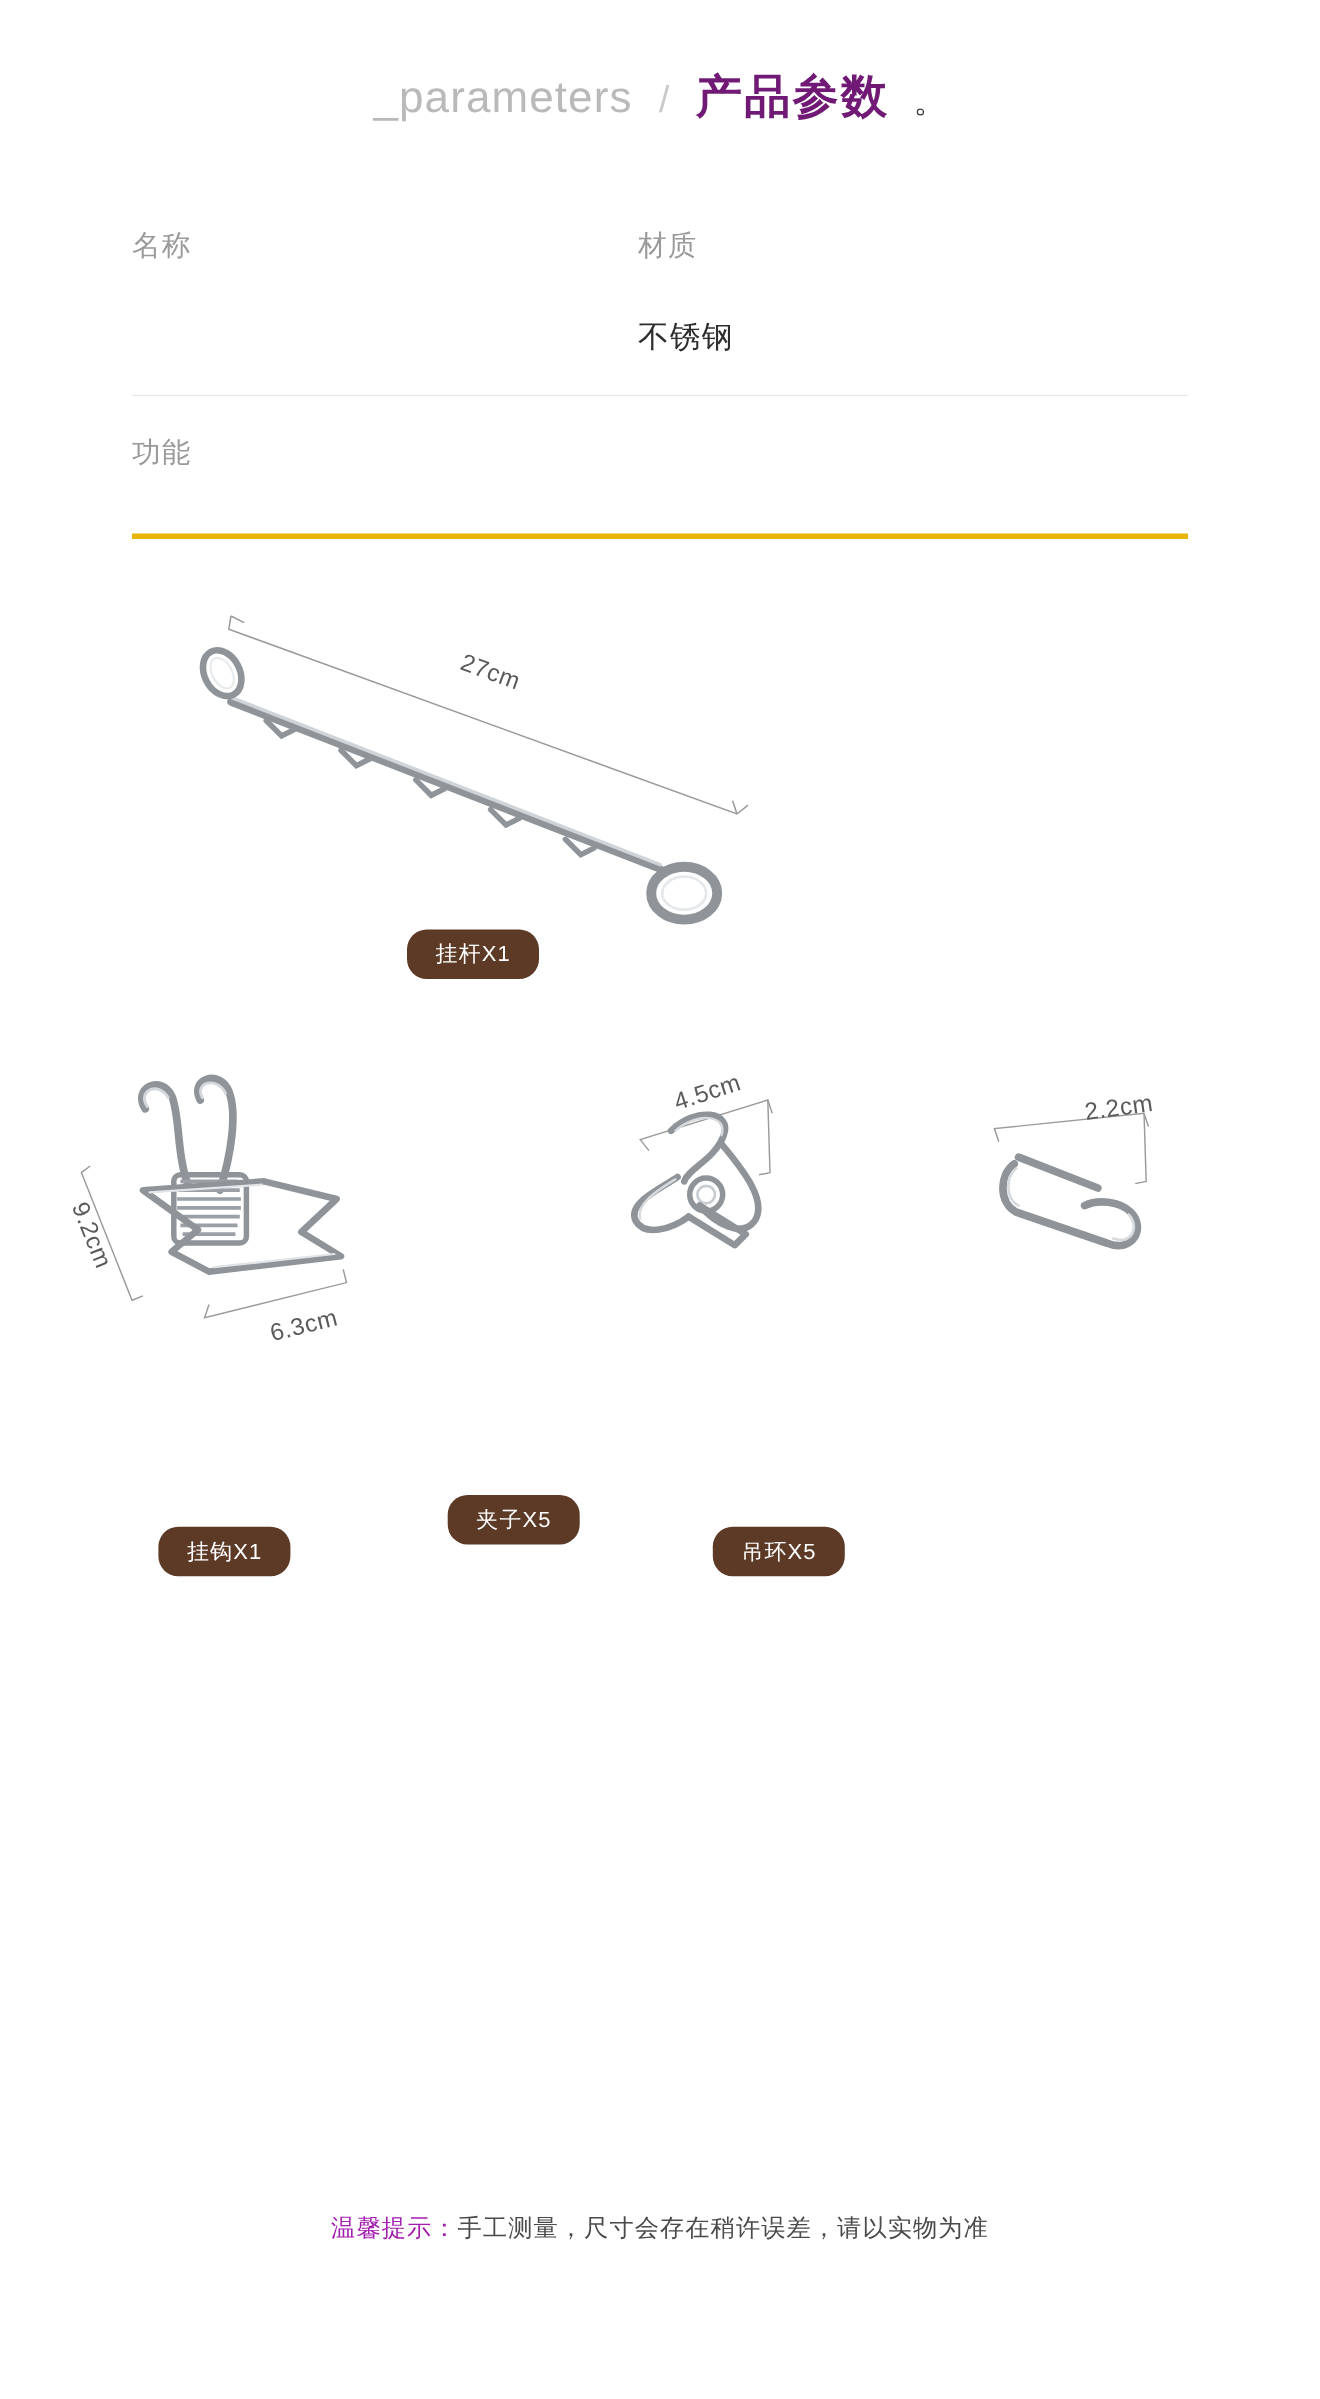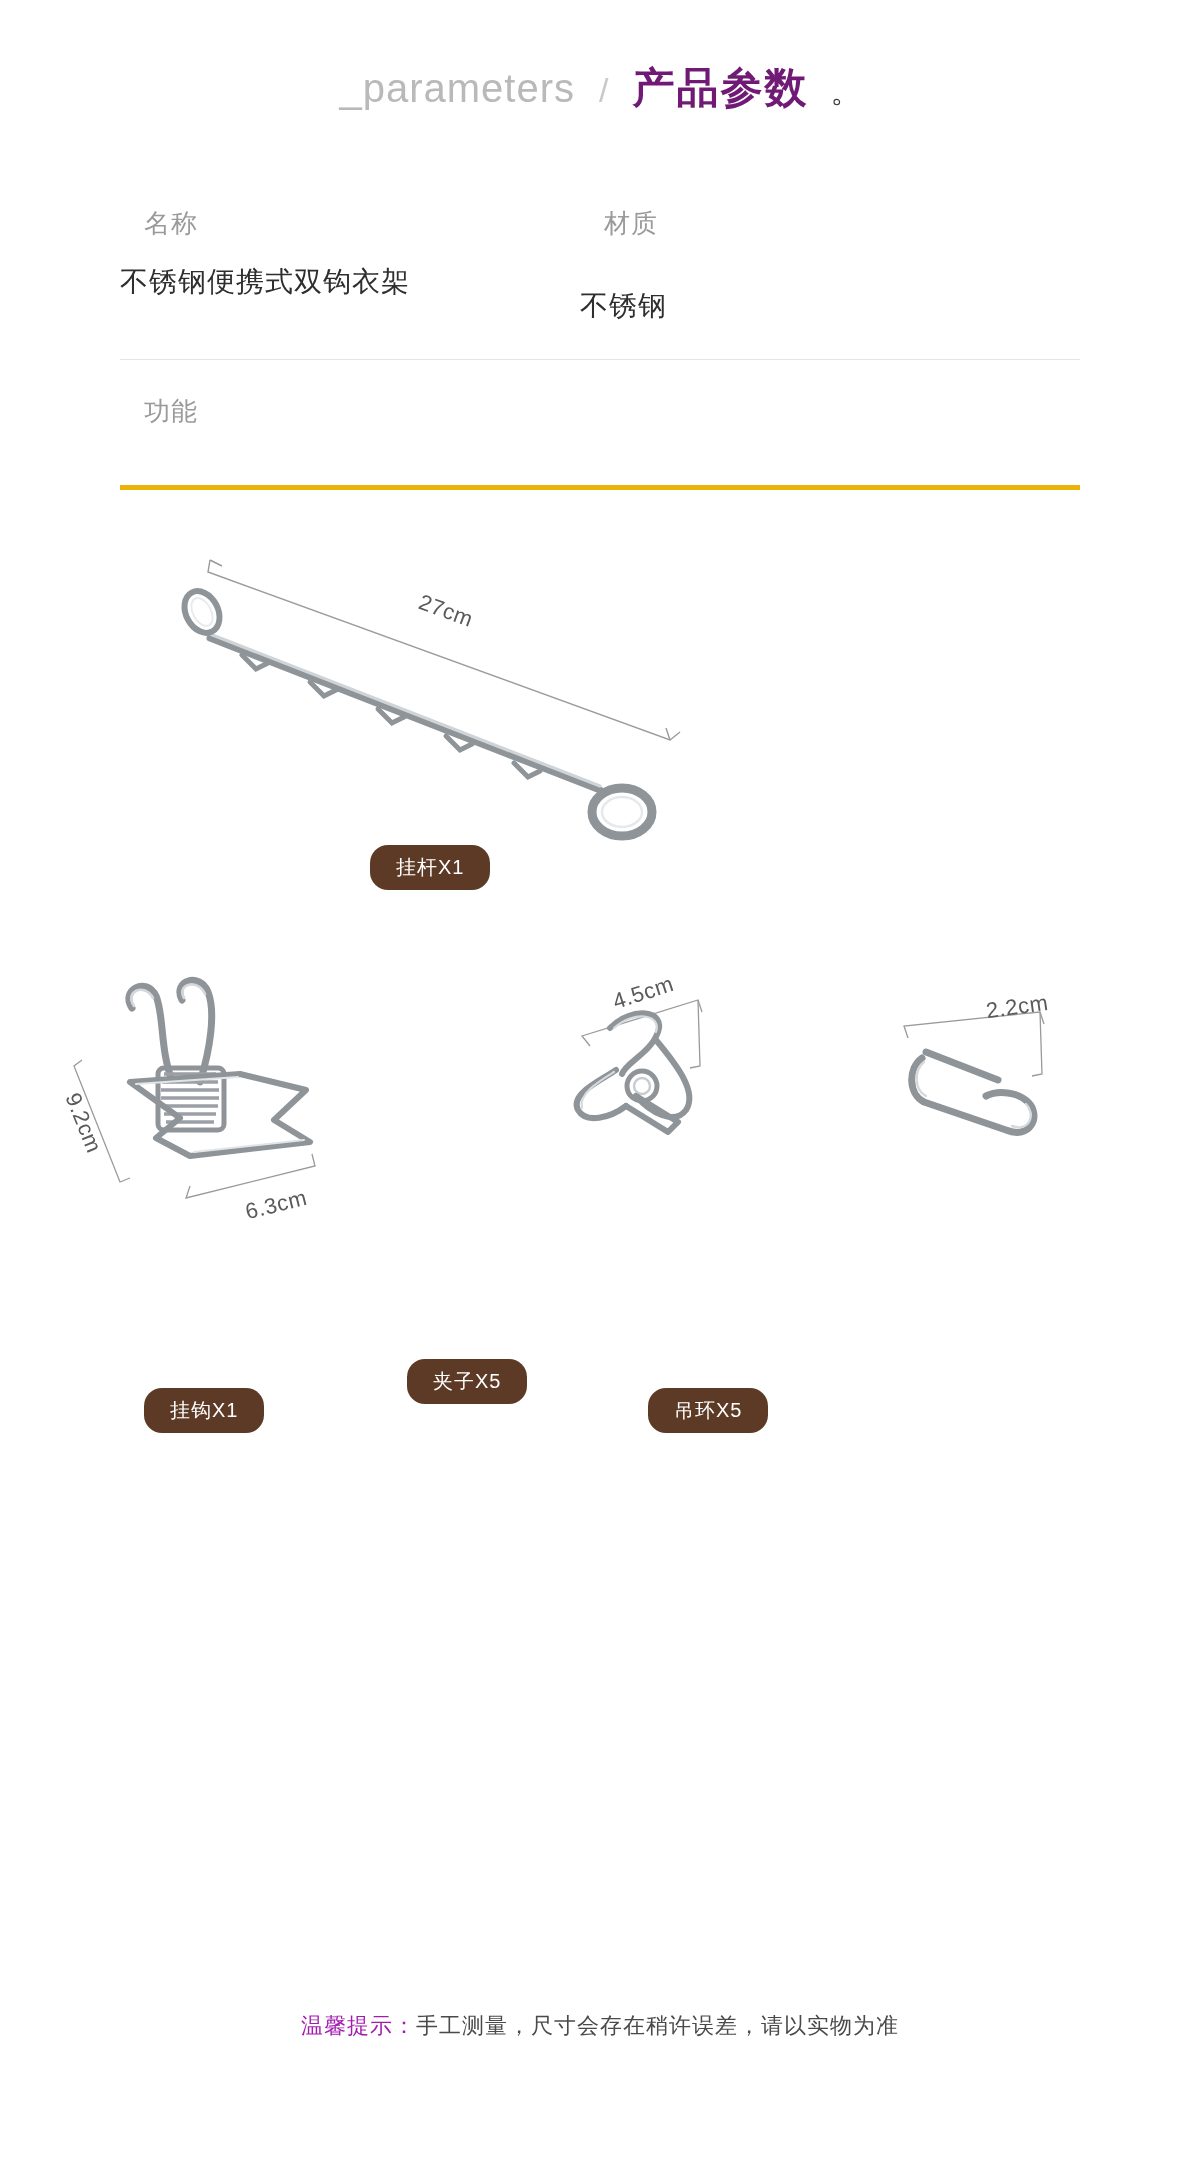--- a/index.html
+++ b/index.html
@@ -65,21 +65,20 @@
     display: flex;
     flex-direction: column;
   }
   .spec-cell.c1 { width: 460px; }
   .spec-cell.c2 { width: 460px; gap: 24px; }
   .spec-label {
     font-size: 26px;
     color: #9a9a9a;
     margin-bottom: 22px;
     letter-spacing: 1px;
-    margin-left: 24px;
   }
   .spec-value {
     font-size: 28px;
     color: #2e2e2e;
     letter-spacing: 1px;
   }
 
   
   .figures {
     position: relative;
@@ -143,21 +142,20 @@
   <span class="slash">/</span>
   <span class="cn">产品参数</span>
   <span class="dot">。</span>
 </div>
 
 <div class="spec">
 
   <div class="spec-row">
     <div class="spec-cell c1">
       <div class="spec-label">名称</div>
-      <div class="spec-value">不锈钢便携式双钩衣架</div>
     </div>
     <div class="spec-cell c2">
       <div class="spec-label">材质</div>
       <div class="spec-value">不锈钢</div>
     </div>
   </div>
 
   <div class="spec-row">
     <div class="spec-cell c1">
       <div class="spec-label">功能</div>

